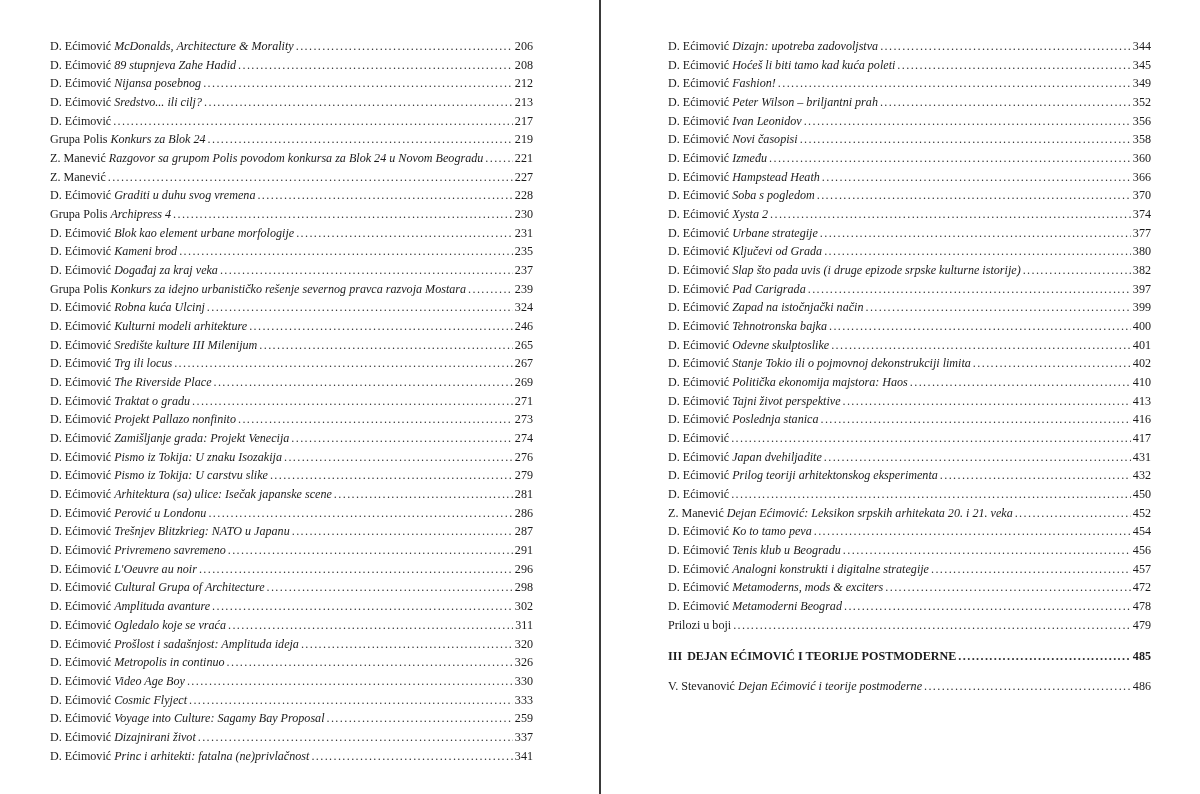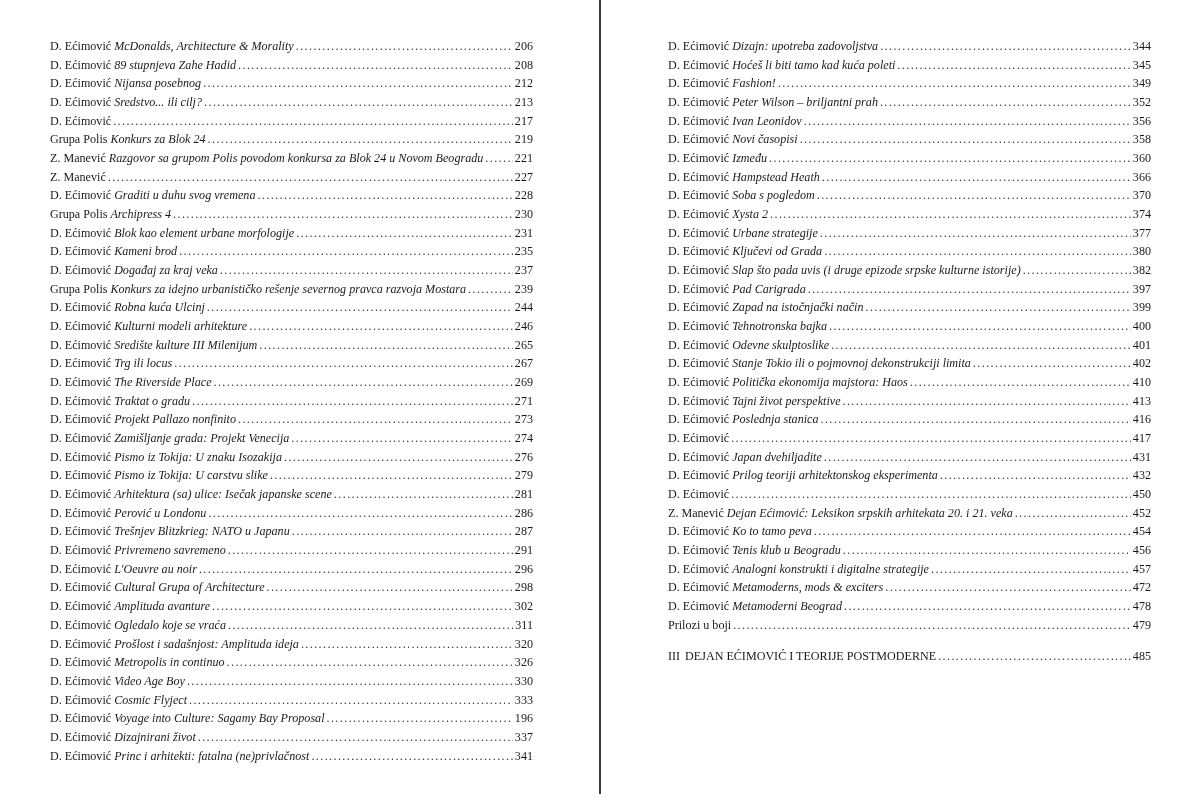--- a/index.html
+++ b/index.html
@@ -8,21 +8,21 @@
     .page { position: absolute; top: 37px; width: 483px; }
     #left-page { left: 50px; }
     #right-page { left: 668px; }
     .divider { position: absolute; left: 599px; top: 0; width: 2px; height: 794px; background: #3a3a3a; }
     .row { display: flex; align-items: baseline; height: 18.68px; line-height: 18.68px; font-size: 12.1px; white-space: nowrap; }
     .row .author { flex: 0 0 auto; }
     .row .title { flex: 0 0 auto; font-style: italic; margin-left: 3px; }
     .row .leader { flex: 1 1 auto; overflow: hidden; margin: 0 2px; letter-spacing: 1.4px; color: #333; }
     .row .leader::before { content: "................................................................................................................................................................................"; }
     .row .page-num { flex: 0 0 auto; }
-    .row.section { font-weight: normal; margin-top: 12px; margin-bottom: 12px; }
+    .row.section { font-weight: bold; margin-top: 12px; margin-bottom: 12px; }
     .row.section .title { font-style: normal; margin-left: 5px; }
   </style>
 </head>
 <body>
 
 <div id="left-page" class="page">
     <div class="row">
       <span class="author">D. Ećimović</span>
       <span class="title">McDonalds, Architecture &amp; Morality</span>
       <span class="leader"></span>
@@ -101,21 +101,21 @@
     <div class="row">
       <span class="author">Grupa Polis</span>
       <span class="title">Konkurs za idejno urbanističko rešenje severnog pravca razvoja Mostara</span>
       <span class="leader"></span>
       <span class="page-num">239</span>
     </div>
     <div class="row">
       <span class="author">D. Ećimović</span>
       <span class="title">Robna kuća Ulcinj</span>
       <span class="leader"></span>
-      <span class="page-num">244</span>
+      <span class="page-num">324</span>
     </div>
     <div class="row">
       <span class="author">D. Ećimović</span>
       <span class="title">Kulturni modeli arhitekture</span>
       <span class="leader"></span>
       <span class="page-num">246</span>
     </div>
     <div class="row">
       <span class="author">D. Ećimović</span>
       <span class="title">Središte kulture III Milenijum</span>
@@ -233,21 +233,21 @@
     <div class="row">
       <span class="author">D. Ećimović</span>
       <span class="title">Cosmic Flyject</span>
       <span class="leader"></span>
       <span class="page-num">333</span>
     </div>
     <div class="row">
       <span class="author">D. Ećimović</span>
       <span class="title">Voyage into Culture: Sagamy Bay Proposal</span>
       <span class="leader"></span>
-      <span class="page-num">196</span>
+      <span class="page-num">259</span>
     </div>
     <div class="row">
       <span class="author">D. Ećimović</span>
       <span class="title">Dizajnirani život</span>
       <span class="leader"></span>
       <span class="page-num">337</span>
     </div>
     <div class="row">
       <span class="author">D. Ećimović</span>
       <span class="title">Princ i arhitekti: fatalna (ne)privlačnost</span>
@@ -447,13 +447,21 @@
         <span class="leader"></span>
         <span class="page-num">479</span>
       </div>
     </div>
   <div class="row section">
     <span class="author">III</span>
     <span class="title">DEJAN EĆIMOVIĆ I TEORIJE POSTMODERNE</span>
     <span class="leader"></span>
     <span class="page-num">485</span>
   </div>
+  <div id="section-entries">
+      <div class="row">
+        <span class="author">V. Stevanović</span>
+        <span class="title">Dejan Ećimović i teorije postmoderne</span>
+        <span class="leader"></span>
+        <span class="page-num">486</span>
+      </div>
+    </div>
 </div>
 
 </body></html>

